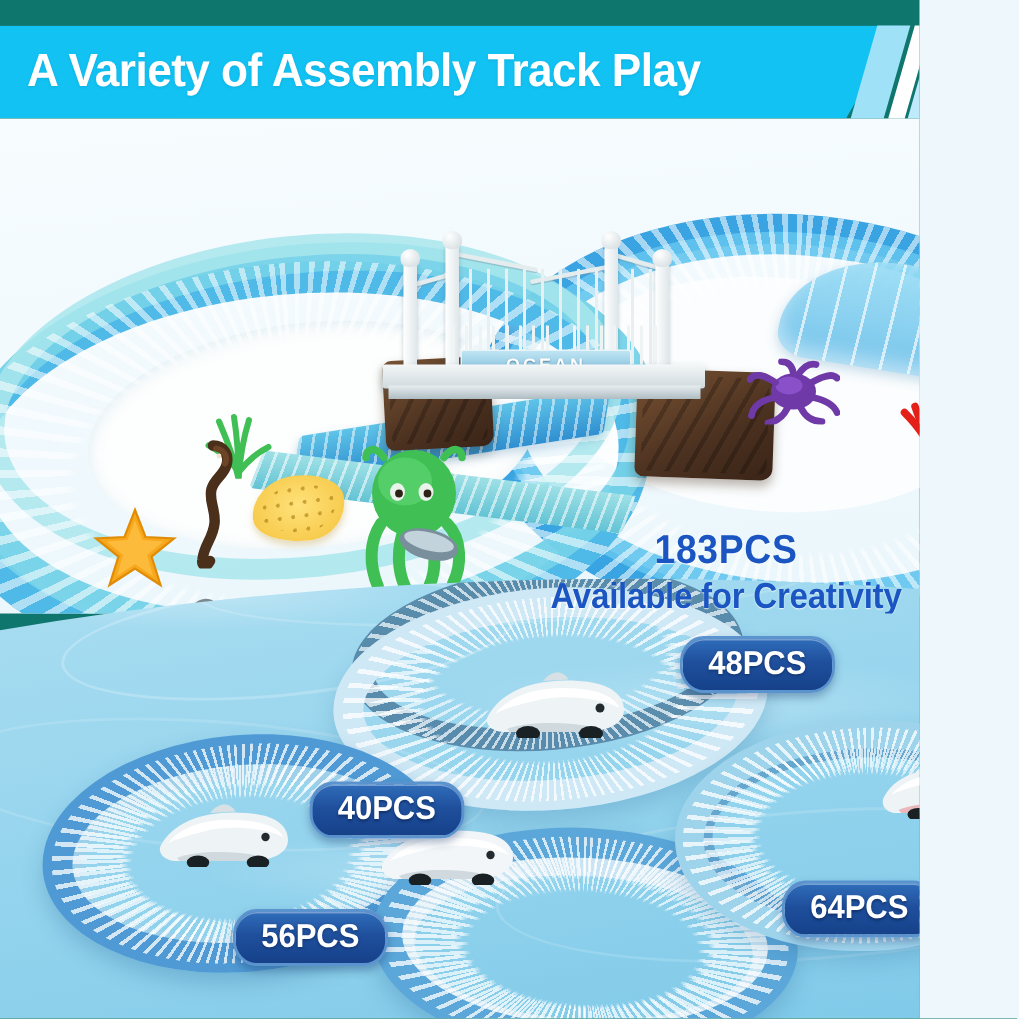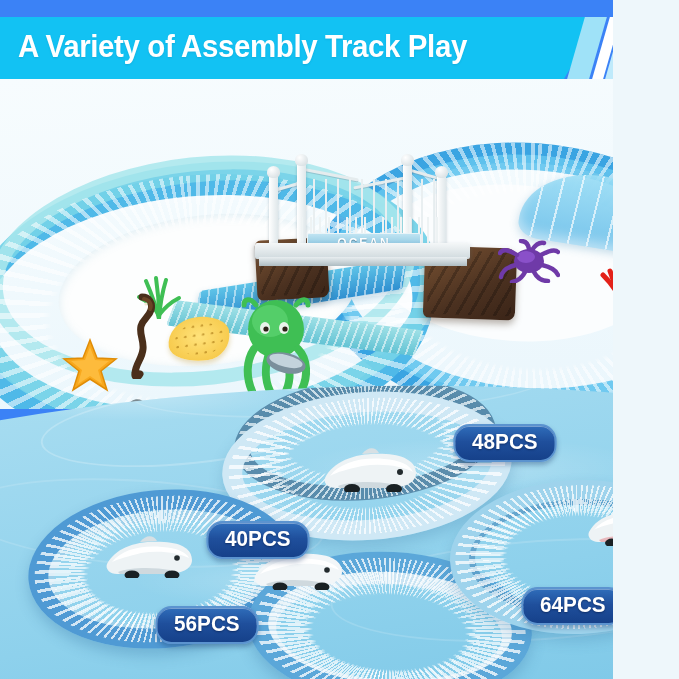--- a/index.html
+++ b/index.html
@@ -1,21 +1,21 @@
 <!DOCTYPE html>
 <html><head>
 <meta charset="utf-8">
 <style>
   html,body{margin:0;padding:0;}
   body{
     width:679px;height:679px;overflow:hidden;
     font-family:"Liberation Sans","DejaVu Sans",sans-serif;
     background:#eef7fb;
   }
-  #stage{position:relative;width:613px;height:679px;overflow:hidden;background:#3b82f6;}
+  #stage{position:relative;width:613px;height:679px;overflow:hidden;background:#0f766e;}
 
   
   .banner-wrap{position:absolute;left:0;top:17px;width:679px;height:62px;z-index:40;}
   .banner-bar{
     position:absolute;left:0;top:0;height:62px;width:600px;
     background:#12c2f3;
     clip-path:polygon(0 0,100% 0,94% 100%,0 100%);
   }
   .stripe{position:absolute;top:0;height:62px;transform:skewX(-16deg);}
   .s1{left:576px;width:22px;background:#9fe2f8;}
@@ -401,20 +401,24 @@
       <path d="M4 40 C14 18 40 8 72 10 C92 11 106 20 108 32 C108 42 96 48 78 48 L16 48 C8 48 2 45 4 40 Z" fill="#8f9ea4"></path>
       <path d="M10 38 C20 22 42 14 70 16 C88 17 100 23 103 31 C92 24 70 20 46 24 C30 27 18 32 10 38 Z" fill="#b9c6ca"></path>
       <path d="M46 10 C52 0 62 0 66 8 Z" fill="#7b8a90"></path>
       <path d="M18 46 C30 40 60 40 78 44 L76 48 L20 48 Z" fill="#e4eaec"></path>
       <circle cx="88" cy="30" r="3.4" fill="#1c2326"></circle>
       <circle cx="89" cy="29" r="1.1" fill="#ffffff"></circle>
       <ellipse cx="34" cy="50" rx="9" ry="7" fill="#14191b"></ellipse>
       <ellipse cx="84" cy="50" rx="9" ry="7" fill="#14191b"></ellipse>
     </svg>
 
+    <div class="callout">
+      <div class="c-pcs">183PCS</div>
+      <div class="c-sub">Available for Creativity</div>
+    </div>
   </div>
 
   <div class="pool">
     <div class="shimmer"></div>
     <div class="ripple r1"></div>
     <div class="ripple r2"></div>
     <div class="ripple r3"></div>
     <div class="ripple r4"></div>
 
     <div class="ring ring48b"></div>

